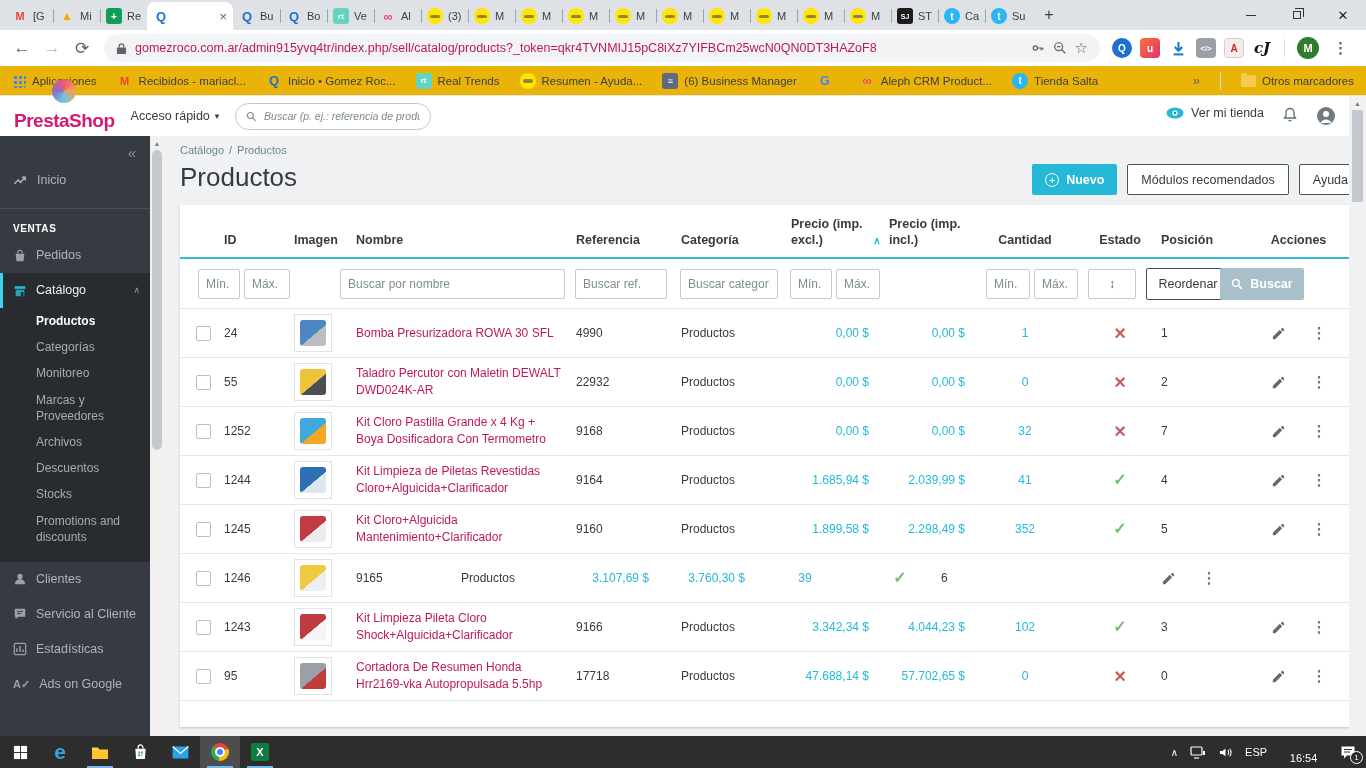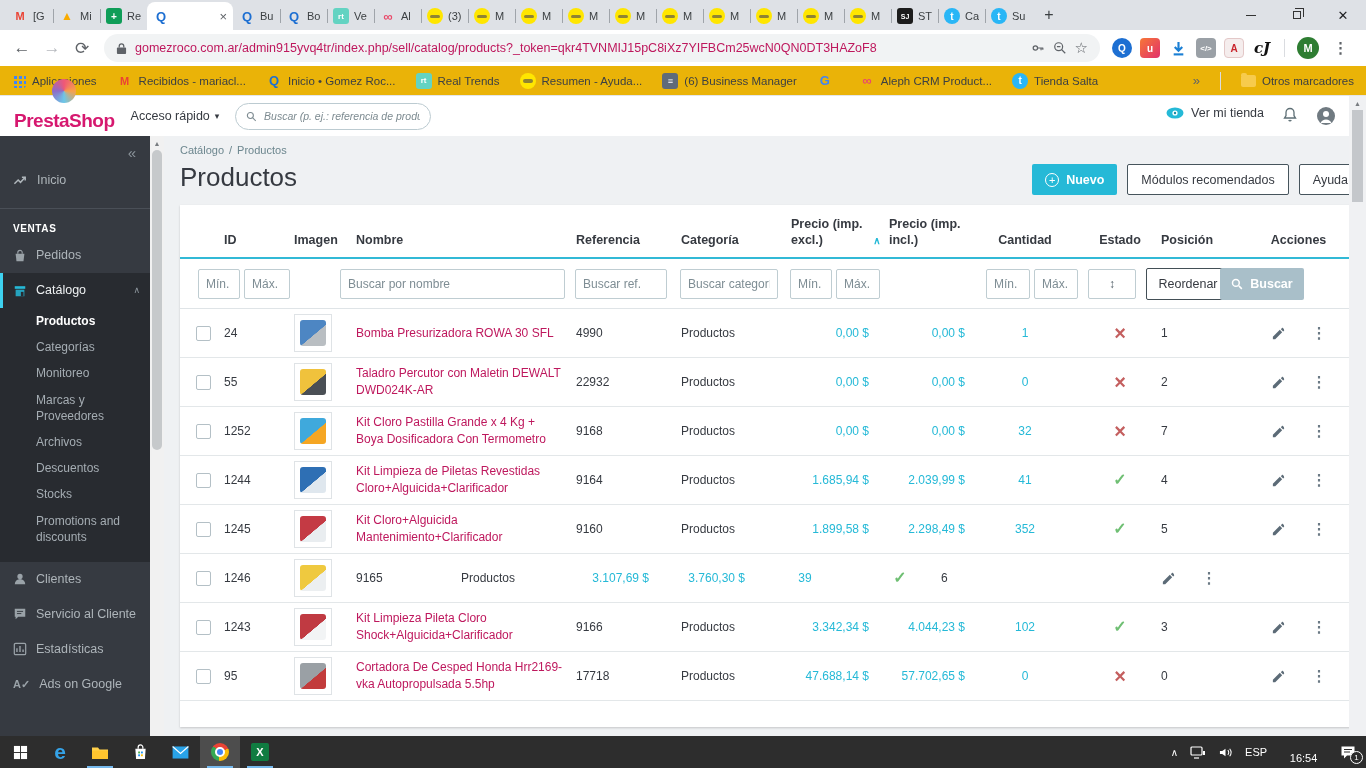--- a/index.html
+++ b/index.html
@@ -782,21 +782,21 @@
 
               <div class="trow tr">
                 <div class="c-cb">
                   <span class="cb"></span>
                 </div>
                 <div class="c-id">95</div>
                 <div class="c-img">
                   <span class="thumb" style="--c1: #9aa0a5; --c2: #c23b3b;"></span>
                 </div>
                 <div class="c-name">
-                  <span class="pname">Cortadora De Cesped Honda Hrr2169-vka Autopropulsada 5.5hp</span>
+                  <span class="pname">Cortadora De Resumen Honda Hrr2169-vka Autopropulsada 5.5hp</span>
                 </div>
                 <div class="c-ref">17718</div>
                 <div class="c-cat">Productos</div>
                 <div class="c-pex cyan">47.688,14 $</div>
                 <div class="c-sort"></div>
                 <div class="c-pin cyan">57.702,65 $</div>
                 <div class="c-qty cyan">0</div>
                 <div class="c-st"><span class="status inactive"></span></div>
                 <div class="c-pos">0</div>
                 <div class="c-act">

